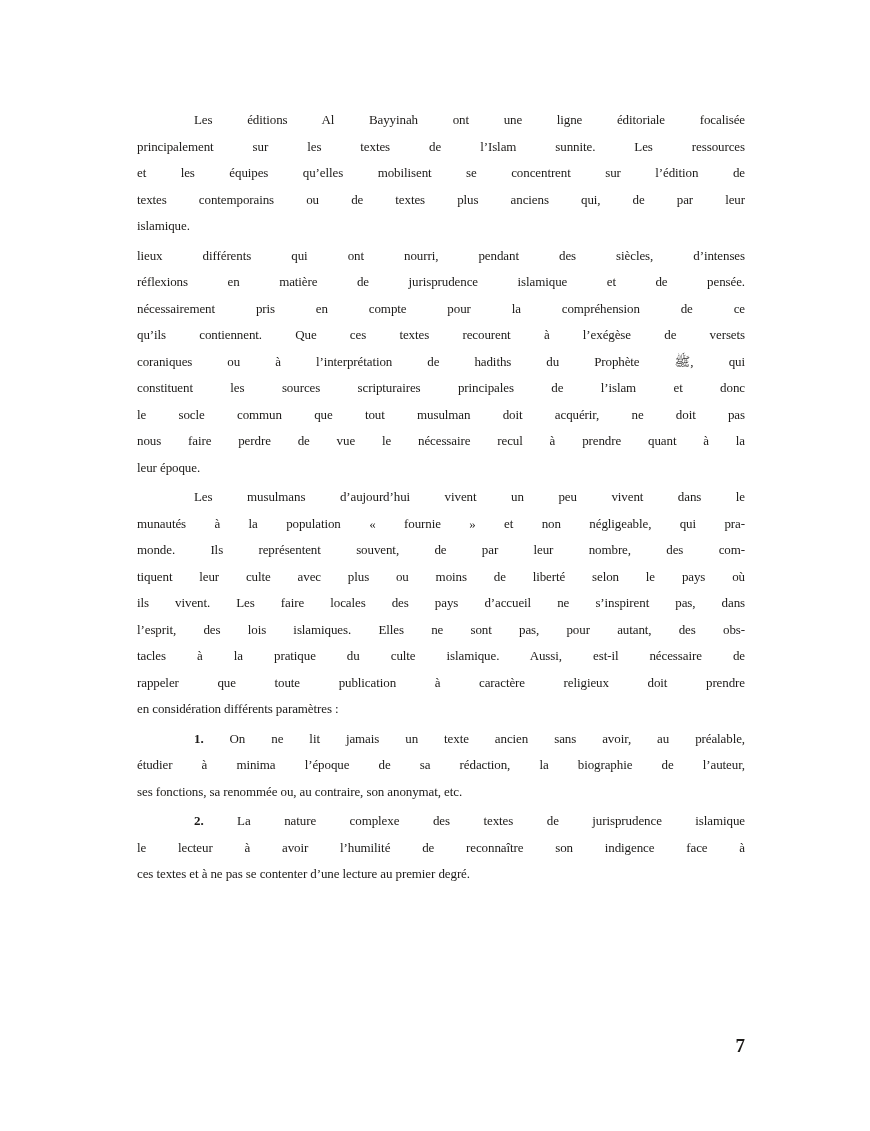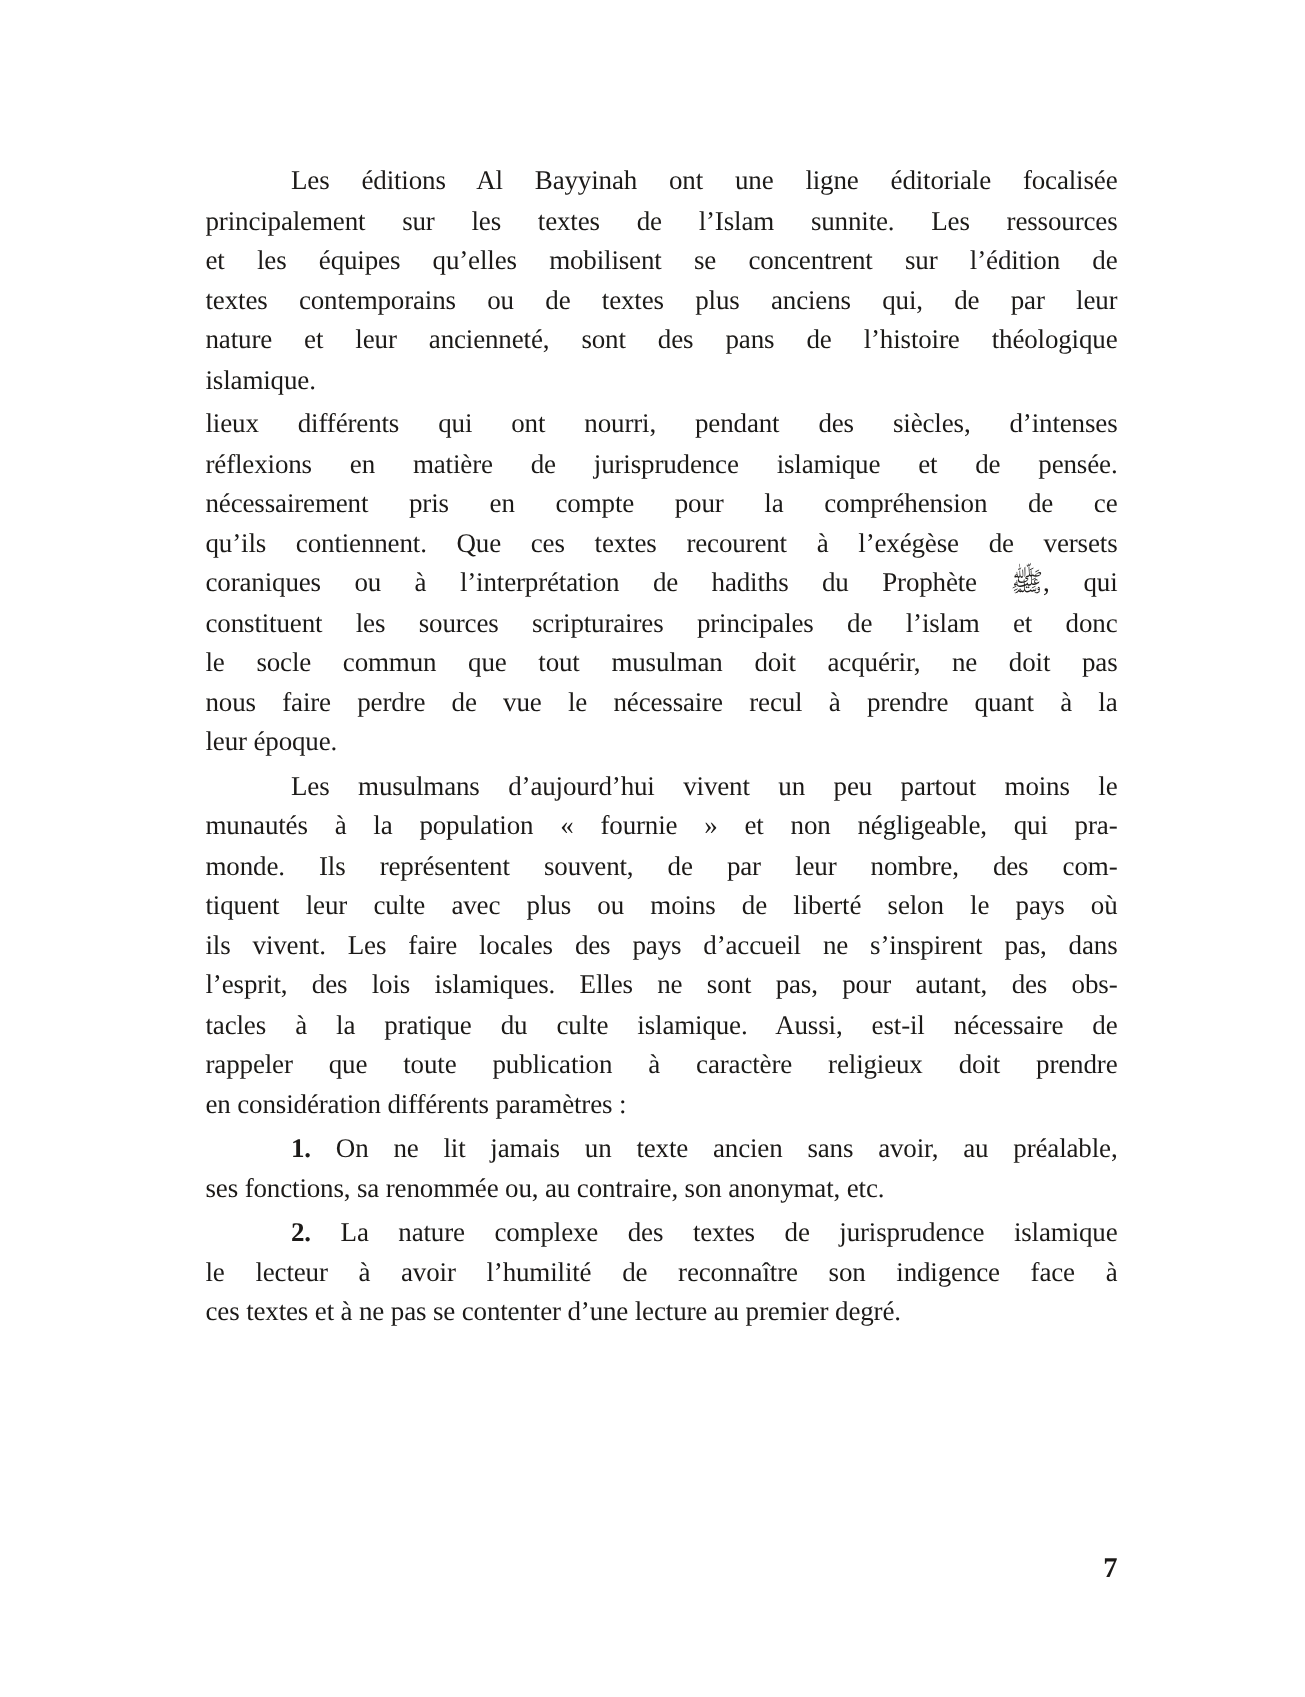--- a/index.html
+++ b/index.html
@@ -18,21 +18,21 @@
     position: absolute;
     left: 137px;
     top: 107px;
     width: 608px;
     color: #1c1a18;
   }
   .paragraph {
     margin: 0 0 3px 0;
   }
   .line {
-    font-size: 18px;
+    font-size: 13px;
     line-height: 26.5px;
     letter-spacing: -0.1px;
     text-align: justify;
     text-align-last: justify;
     height: 26.5px;
     overflow: hidden;
     white-space: normal;
   }
   .line.first {
     text-indent: 57px;
@@ -60,47 +60,47 @@
 </head>
 <body>
 
 <div class="page">
   <div class="text-column">
       <div class="paragraph">
         <div class="line first">Les éditions Al Bayyinah ont une ligne éditoriale focalisée</div>
         <div class="line">principalement sur les textes de l’Islam sunnite. Les ressources</div>
         <div class="line">et les équipes qu’elles mobilisent se concentrent sur l’édition de</div>
         <div class="line">textes contemporains ou de textes plus anciens qui, de par leur</div>
-        <div class="line">nature et leur ancienneté, sont des pans de l’histoire théologique</div>
         <div class="line last">islamique.</div>
       </div>
       <div class="paragraph">
         <div class="line">lieux différents qui ont nourri, pendant des siècles, d’intenses</div>
         <div class="line">réflexions en matière de jurisprudence islamique et de pensée.</div>
         <div class="line">nécessairement pris en compte pour la compréhension de ce</div>
         <div class="line">qu’ils contiennent. Que ces textes recourent à l’exégèse de versets</div>
         <div class="line">coraniques ou à l’interprétation de hadiths du Prophète ﷺ, qui</div>
         <div class="line">constituent les sources scripturaires principales de l’islam et donc</div>
         <div class="line">le socle commun que tout musulman doit acquérir, ne doit pas</div>
         <div class="line">nous faire perdre de vue le nécessaire recul à prendre quant à la</div>
         <div class="line last">leur  époque.</div>
       </div>
       <div class="paragraph">
-        <div class="line first">Les musulmans d’aujourd’hui vivent un peu partout moins le</div>
+        <div class="line first">Les musulmans d’aujourd’hui vivent un peu vivent dans le</div>
         <div class="line">munautés à la population « fournie » et non négligeable, qui pra-</div>
         <div class="line">monde. Ils représentent souvent, de par leur nombre, des com-</div>
         <div class="line">tiquent leur culte avec plus ou moins de liberté selon le pays où</div>
         <div class="line">ils vivent. Les faire locales des pays d’accueil ne s’inspirent pas, dans</div>
         <div class="line">l’esprit, des lois islamiques. Elles ne sont pas, pour autant, des obs-</div>
         <div class="line">tacles à la pratique du culte islamique. Aussi, est-il nécessaire de</div>
         <div class="line">rappeler que toute publication à caractère religieux doit prendre</div>
         <div class="line last">en considération différents paramètres :</div>
       </div>
       <div class="paragraph">
         <div class="line first"><b>1. </b>On ne lit jamais un texte ancien sans avoir, au préalable,</div>
+        <div class="line">étudier à minima l’époque de sa rédaction, la biographie de l’auteur,</div>
         <div class="line last">ses fonctions, sa renommée ou, au contraire, son anonymat, etc.</div>
       </div>
       <div class="paragraph">
         <div class="line first"><b>2. </b>La nature complexe des textes de jurisprudence islamique</div>
         <div class="line">le lecteur à avoir l’humilité de reconnaître son indigence face à</div>
         <div class="line last">ces textes et à ne pas se contenter d’une lecture au premier degré.</div>
       </div>
     </div>
   <div class="footer">
     <span class="page-number">7</span>

